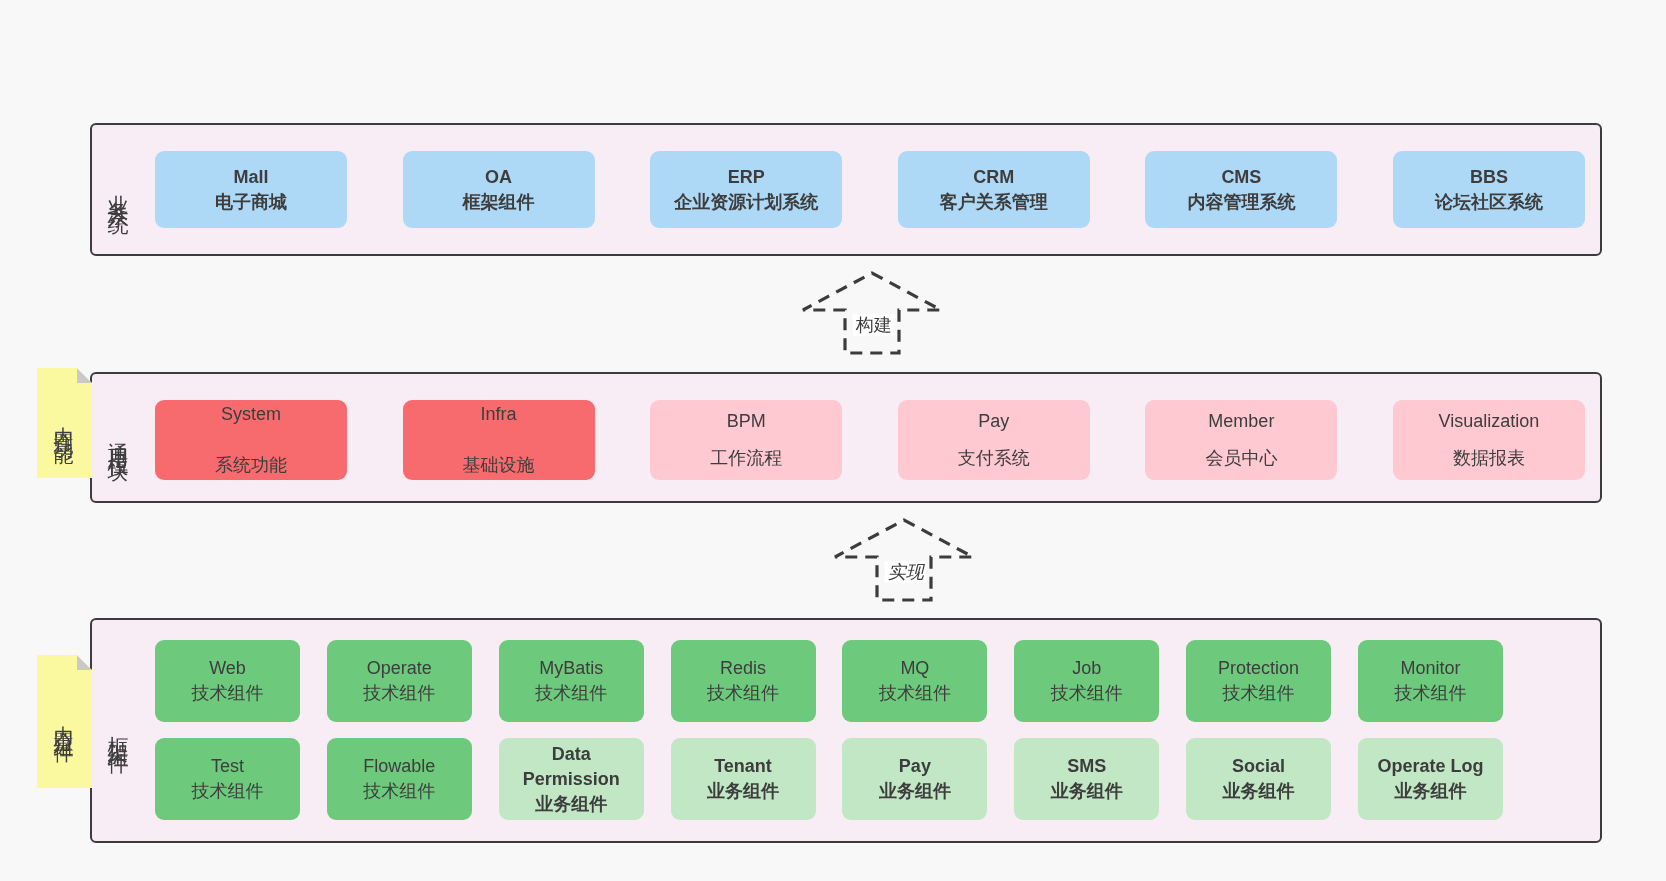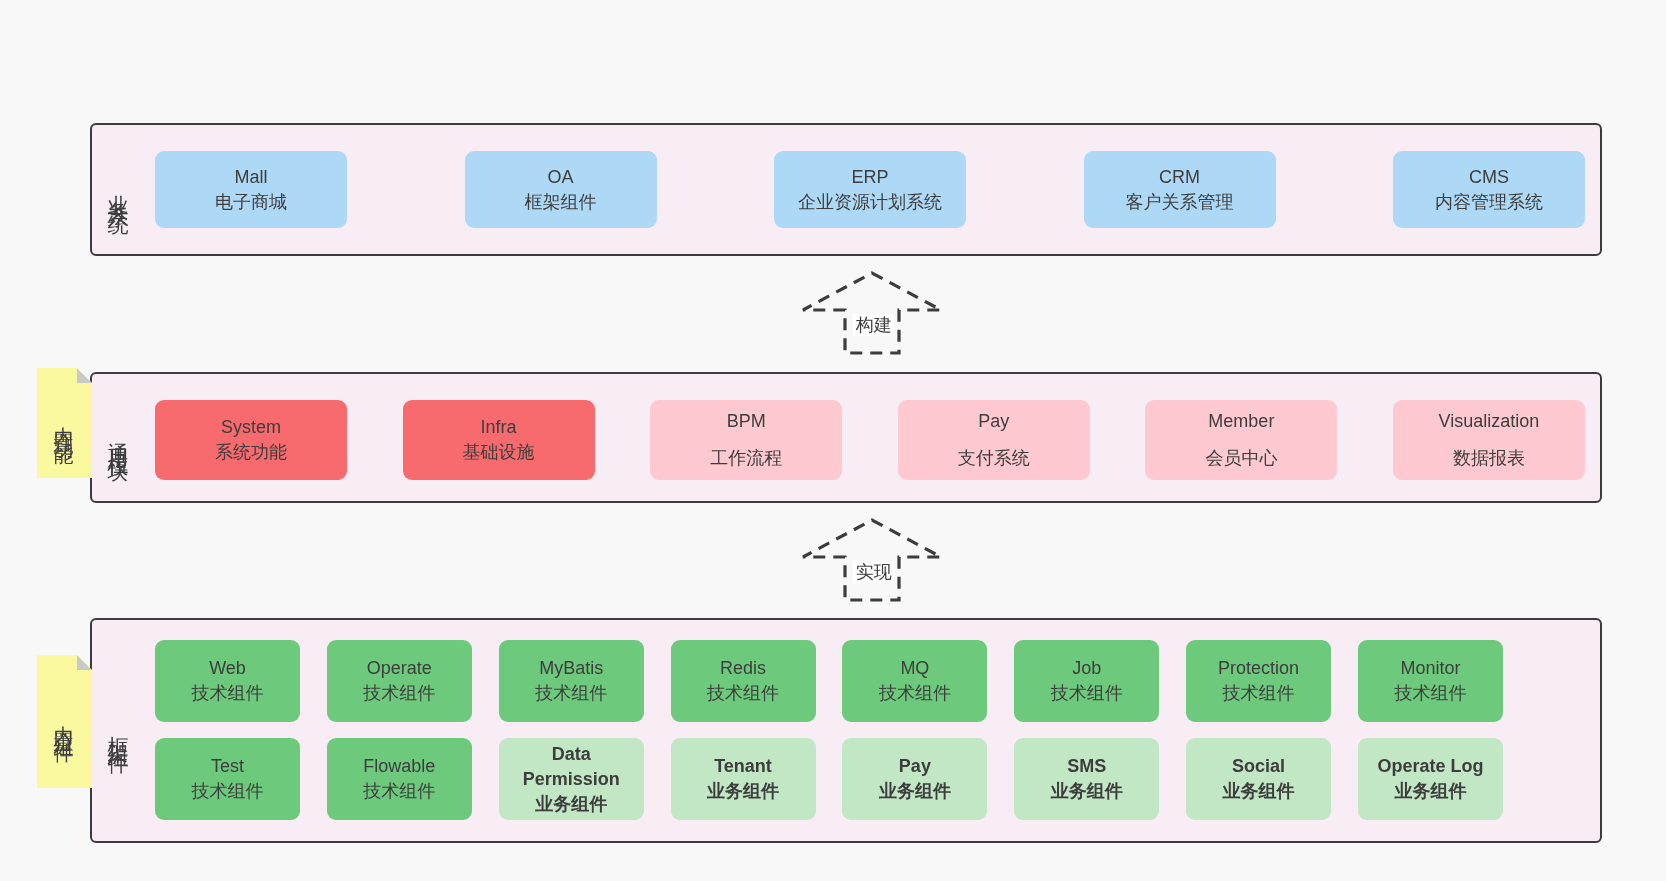--- a/index.html
+++ b/index.html
@@ -45,22 +45,22 @@
 
   .box {
     border-radius:9px;
     display:flex; flex-direction:column; justify-content:center; align-items:center;
     text-align:center; font-size:18px; line-height:25px; color:#3d3d3d;
     padding:2px 4px;
   }
   .band-1 .box, .band-2 .box { width:192px; }
   .band-3 .box { width:145px; }
 
-  .v-blue        { background:var(--blue,#aed9f6); }
-  .v-red         { background:var(--red,#f76b6f); }
+  .v-blue        { background:var(--blue,#aed9f6);font-weight:bold; }
+  .v-red         { background:var(--red,#f76b6f);justify-content:space-between; }
   .v-pink        { background:var(--pink,#fec9d0);gap:12px; }
   .v-green-dark  { background:var(--green-dark,#6dca7c); }
   .v-green-light { background:var(--green-light,#c2e7c5);font-weight:bold; }
 
   
   .note {
     position:absolute; left:37px; width:55px;
     background:var(--note-bg,#fbf9a0);
     clip-path:polygon(0 0, calc(100% - 15px) 0, 100% 15px, 100% 100%, 0 100%);
     display:flex; align-items:center; justify-content:center;
@@ -74,21 +74,21 @@
     clip-path:polygon(0 0, 100% 100%, 0 100%);
   }
   .note-text {
     writing-mode:vertical-rl; text-orientation:upright;
     font-size:20px; letter-spacing:6px; color:#3d3d3d; white-space:nowrap;
   }
 
   
   .arrow { position:absolute; width:144px; height:86px; }
   .arrow-1 { left:800px; top:270px; }
-  .arrow-2 { left:800px; top:517px; }
+  .arrow-2 { left:832px; top:517px;font-style:italic; }
   .arrow svg { position:absolute; inset:0; width:100%; height:100%; }
   .arrow svg polygon {
     fill:none; stroke:var(--border,#3c3c3c); stroke-width:3.2;
     stroke-dasharray:12 8;
   }
   .arrow-label {
     position:absolute; left:50%; top:44px; transform:translateX(-46%);
     background:#ffffff; padding:0 3px;
     font-size:18px; line-height:22px; color:#3d3d3d; white-space:nowrap;
   }
@@ -114,20 +114,24 @@
             <div class="box-title">ERP</div>
             <div class="box-subtitle">企业资源计划系统</div>
           </div>
           <div class="box v-blue">
             <div class="box-title">CRM</div>
             <div class="box-subtitle">客户关系管理</div>
           </div>
           <div class="box v-blue">
             <div class="box-title">CMS</div>
             <div class="box-subtitle">内容管理系统</div>
+          </div>
+          <div class="box v-blue">
+            <div class="box-title">BBS</div>
+            <div class="box-subtitle">论坛社区系统</div>
           </div>
         </div>
       </div>
   </section>
 
   <div class="arrow arrow-1">
     <svg viewBox="0 0 144 86">
       <polygon points="72,3 141,40 99,40 99,83 45,83 45,40 3,40"></polygon>
     </svg>
     <span class="arrow-label">构建</span>

